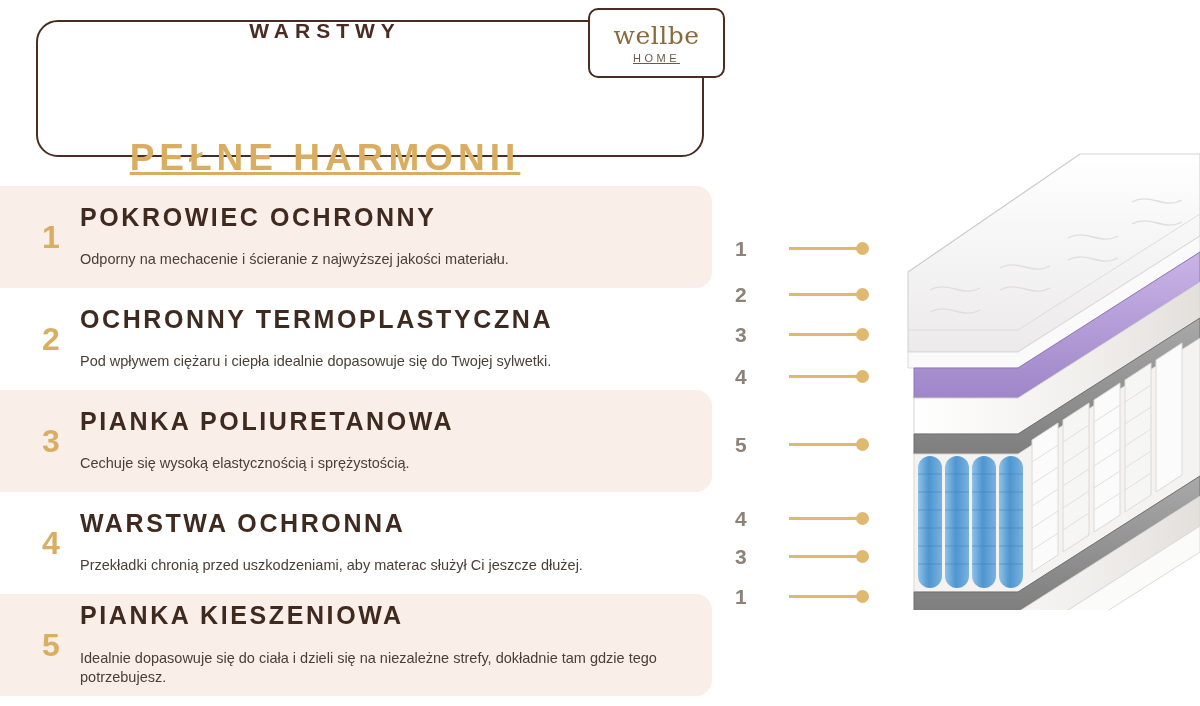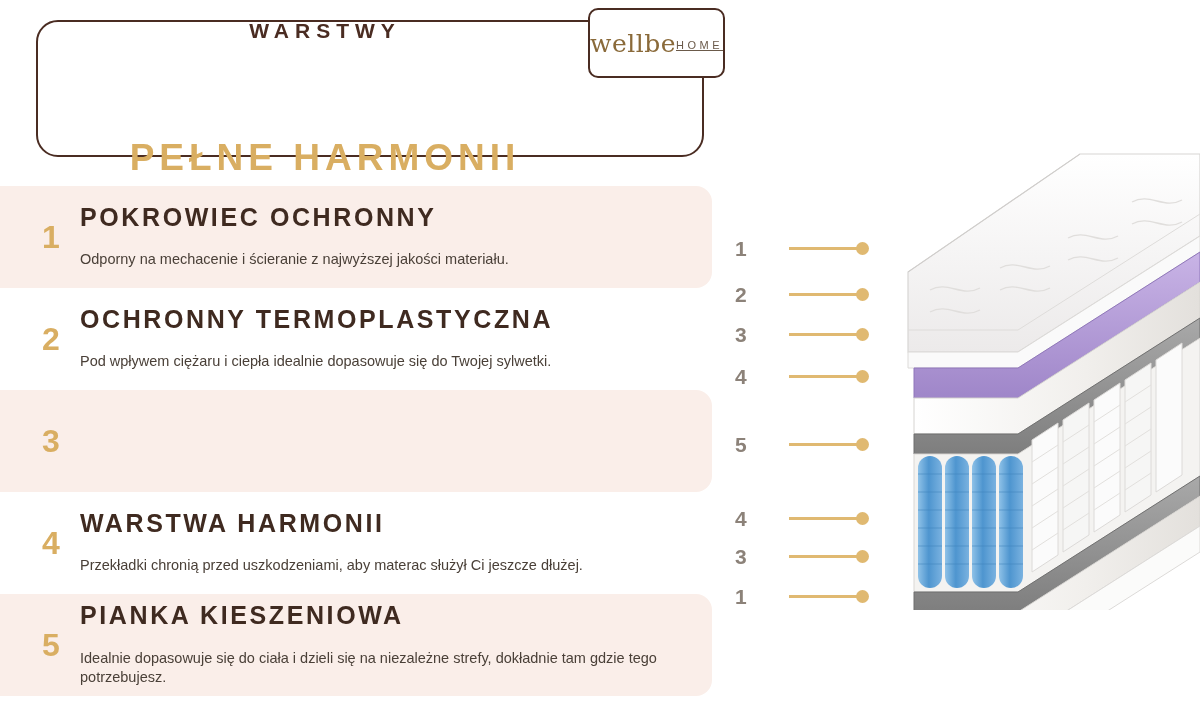--- a/index.html
+++ b/index.html
@@ -39,20 +39,21 @@
     line-height: 1;
   }
   .h-title {
     margin-top: 12px;
     font-size: 37px;
     font-weight: bold;
     letter-spacing: 5px;
     color: #d9ae62;
     text-align: center;
     line-height: 1.05;
+    text-decoration: underline;
   }
   .h-sub-wrap {
     margin-top: 13px;
     display: flex;
     align-items: center;
     gap: 10px;
   }
   .h-rule {
     width: 22px; height: 2px;
     background: #b2a89c;
@@ -67,21 +68,21 @@
 
   
   .logo-badge {
     position: absolute;
     left: 588px; top: 8px;
     width: 137px; height: 70px;
     background: #ffffff;
     border: 2px solid #4a2c22;
     border-radius: 10px;
     display: flex;
-    flex-direction: row;
+    flex-direction: column;
     align-items: center;
     justify-content: center;
   }
   .logo-word {
     font-family: "DejaVu Serif", serif;
     font-size: 25px;
     color: #8a6a3a;
     letter-spacing: 0.5px;
     line-height: 1;
   }
@@ -190,25 +191,29 @@
     </div>
     <div class="row plain">
       <div class="row-num">2</div>
       <div class="row-text">
         <div class="row-title">OCHRONNY TERMOPLASTYCZNA</div>
         <div class="row-desc">Pod wpływem ciężaru i ciepła idealnie dopasowuje się do Twojej sylwetki.</div>
       </div>
     </div>
     <div class="row alt">
       <div class="row-num">3</div>
+      <div class="row-text">
+        <div class="row-title">PIANKA POLIURETANOWA</div>
+        <div class="row-desc">Cechuje się wysoką elastycznością i sprężystością.</div>
+      </div>
     </div>
     <div class="row plain">
       <div class="row-num">4</div>
       <div class="row-text">
-        <div class="row-title">WARSTWA HARMONII</div>
+        <div class="row-title">WARSTWA OCHRONNA</div>
         <div class="row-desc">Przekładki chronią przed uszkodzeniami, aby materac służył Ci jeszcze dłużej.</div>
       </div>
     </div>
     <div class="row alt">
       <div class="row-num">5</div>
       <div class="row-text">
         <div class="row-title">PIANKA KIESZENIOWA</div>
         <div class="row-desc">Idealnie dopasowuje się do ciała i dzieli się na niezależne strefy, dokładnie tam gdzie tego potrzebujesz.</div>
       </div>
     </div>

